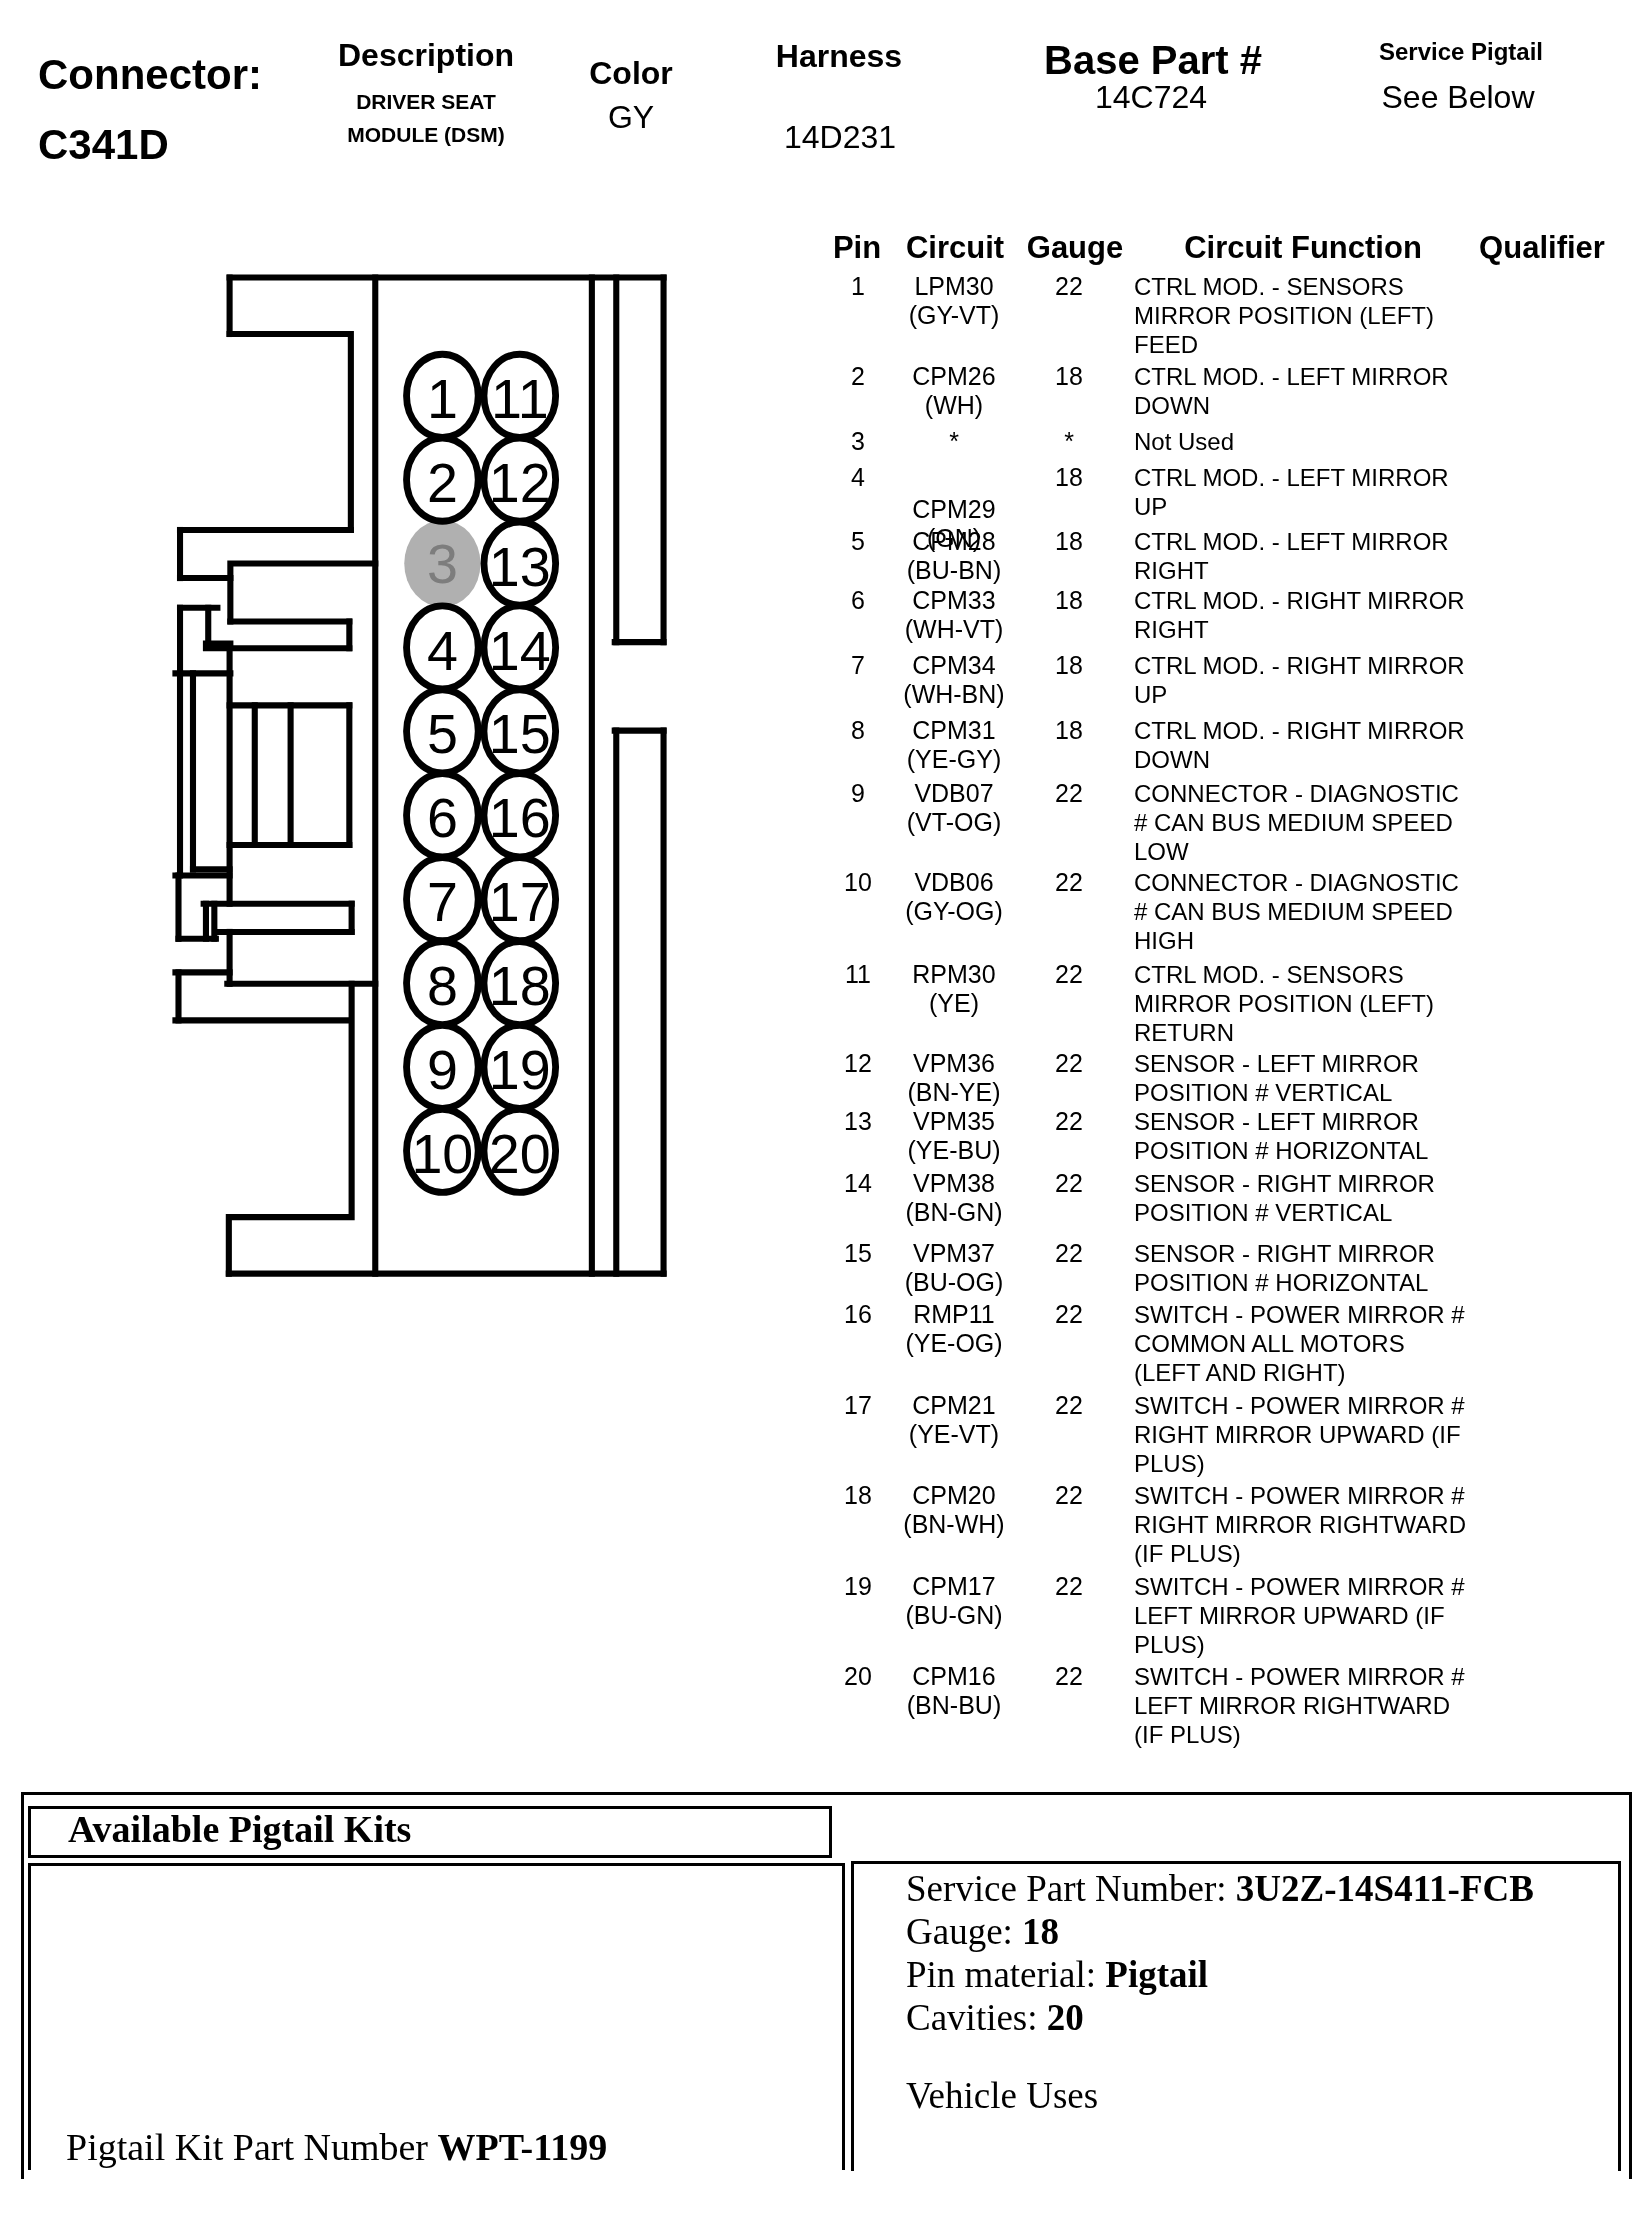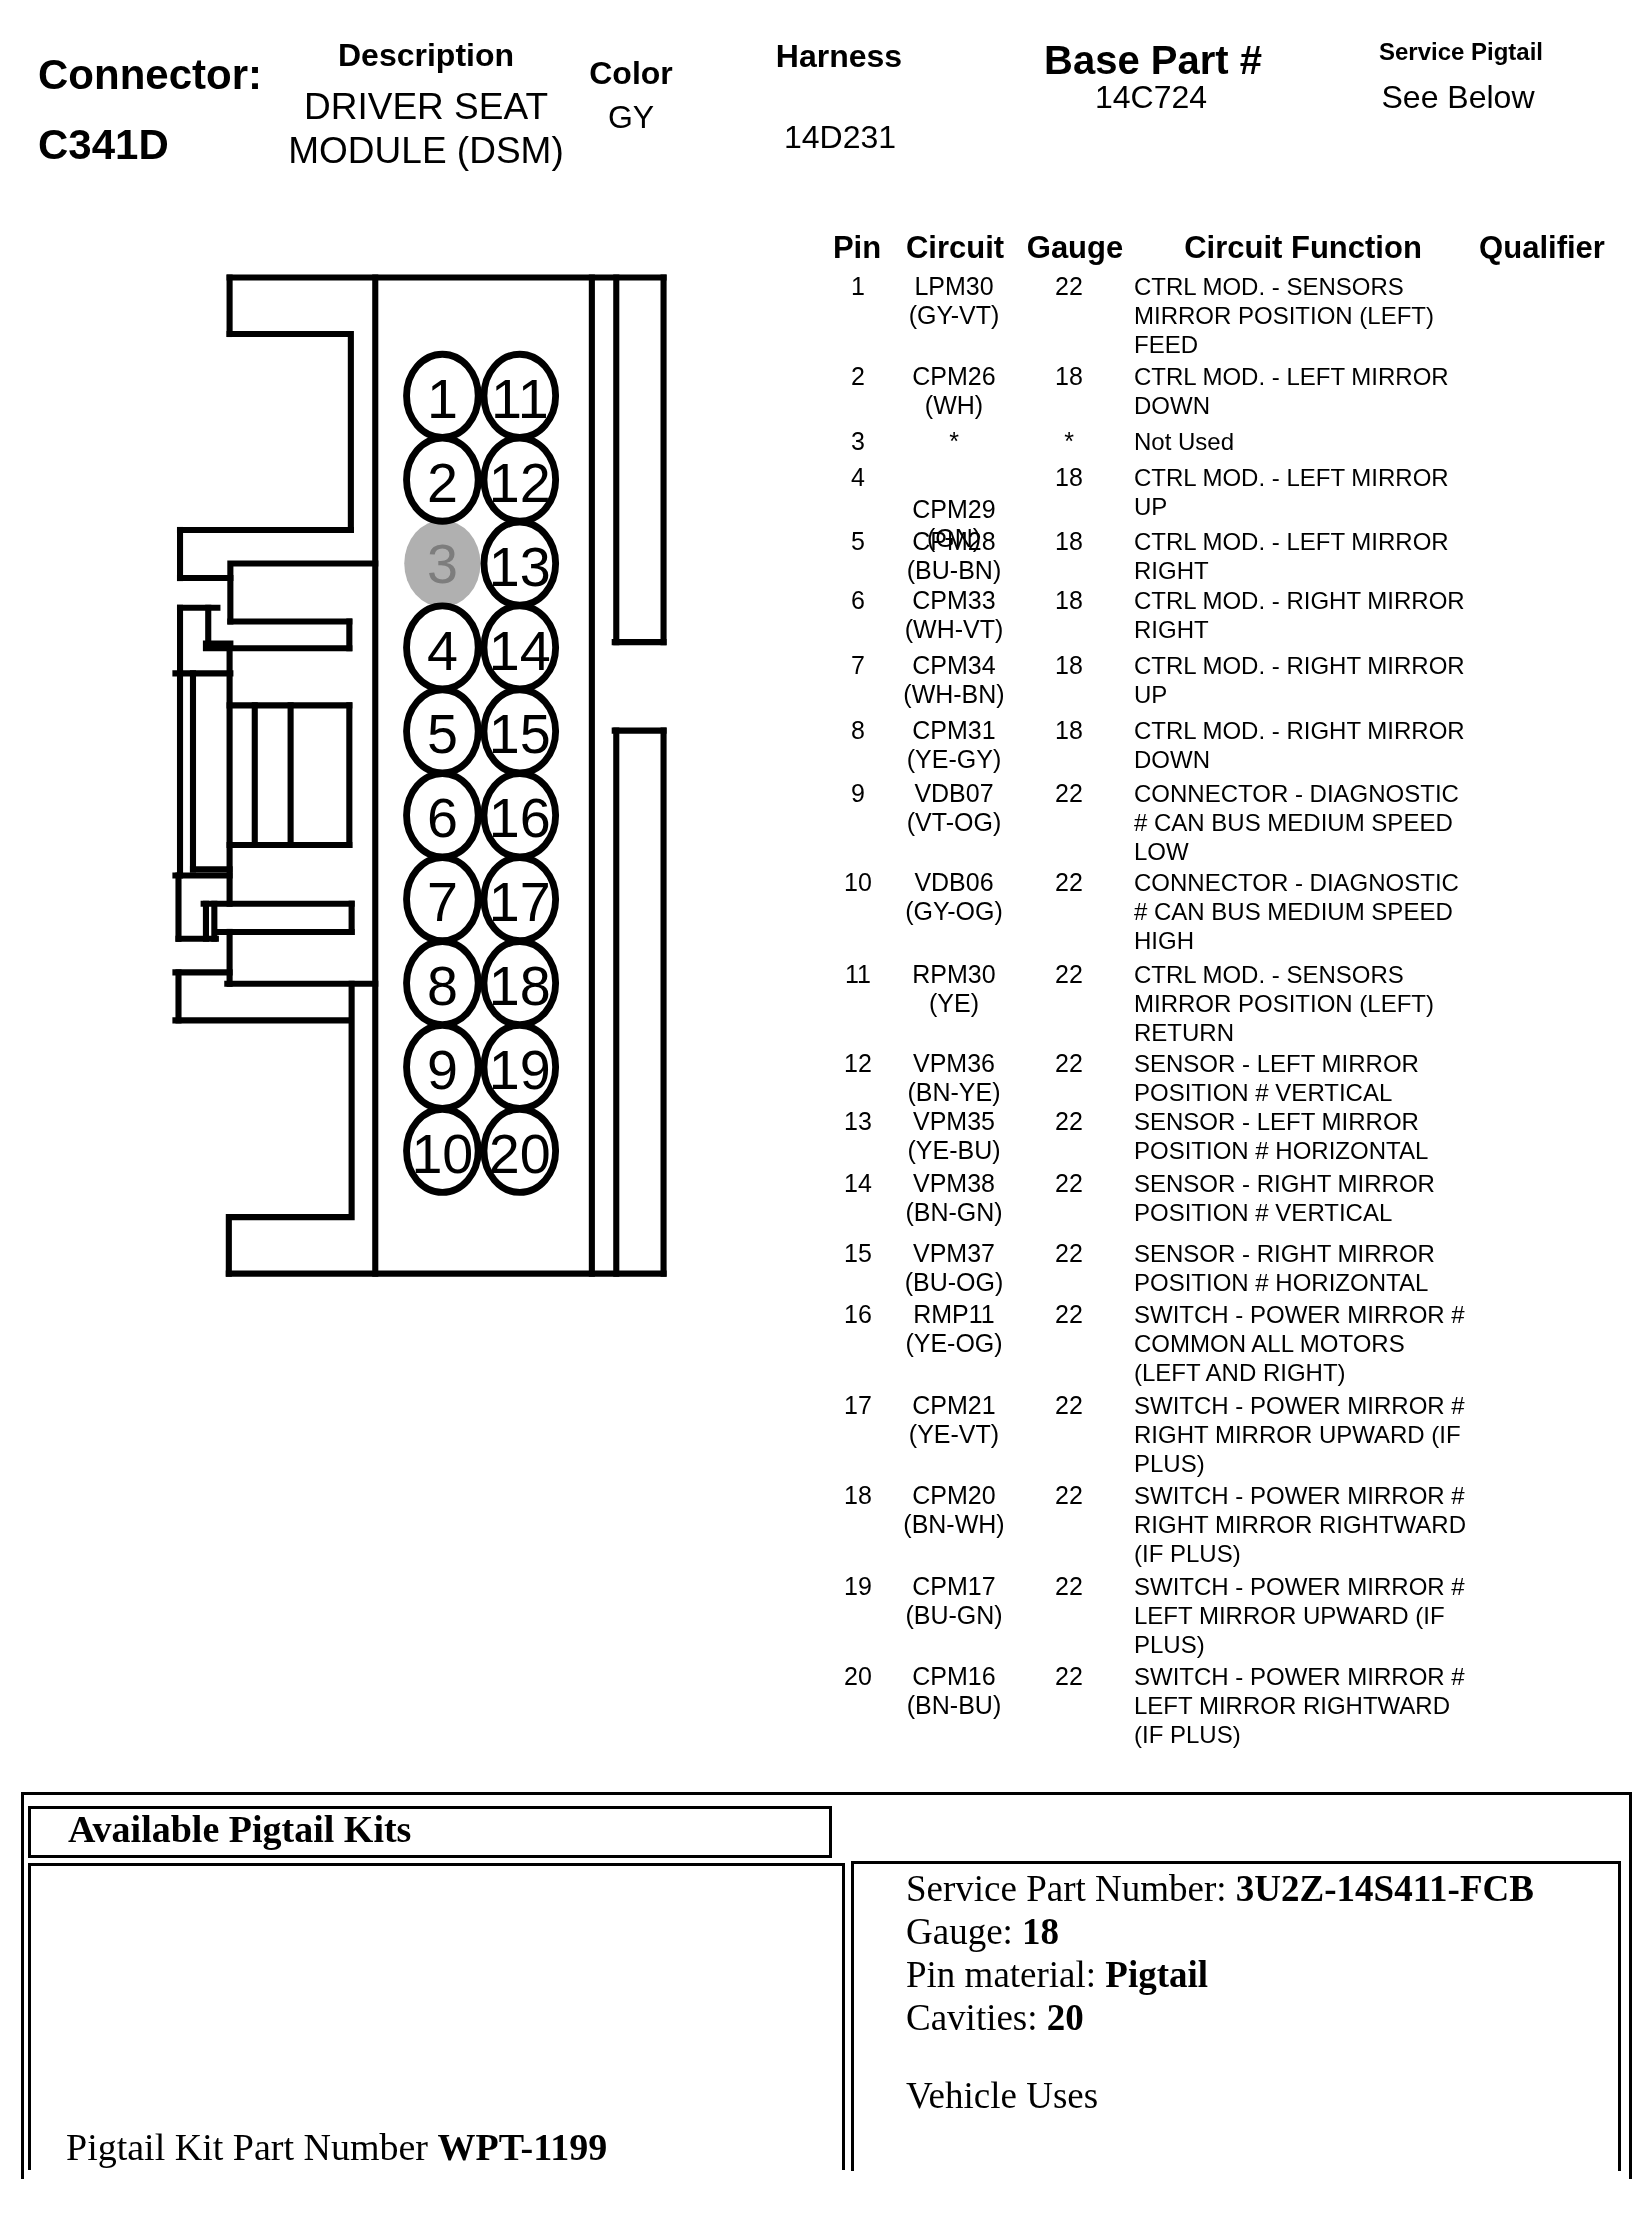--- a/index.html
+++ b/index.html
@@ -9,21 +9,21 @@
 .t{font-size:24px;line-height:29px;}
 .t2{font-size:25px;line-height:29px;}
 .serif{font-family:"Liberation Serif",serif;margin-left:31px;}
 </style></head>
 <body>
 
 <div class="a b" style="left:38px;top:40px;font-size:42px;line-height:70px;">Connector:<br>C341D</div>
 
 <div class="a c b" style="left:426px;top:37px;font-size:32px;">Description</div>
 
-<div class="a c" style="left:426px;top:85px;font-size:37px;line-height:44px;">DRIVER SEAT<br>MODULE (DSM)</div>
+<div class="a c" style="left:426px;top:85px;font-size:21px;line-height:33px;font-weight:bold;">DRIVER SEAT<br>MODULE (DSM)</div>
 
 <div class="a c b" style="left:631px;top:55px;font-size:32px;">Color</div>
 
 <div class="a c" style="left:631px;top:99px;font-size:32px;">GY</div>
 
 <div class="a c b" style="left:839px;top:38px;font-size:32px;">Harness</div>
 
 <div class="a c" style="left:840px;top:79px;font-size:32px;margin-top:40px;">14D231</div>
 
 <div class="a c b" style="left:1153px;top:38px;font-size:40px;">Base Part #</div>

